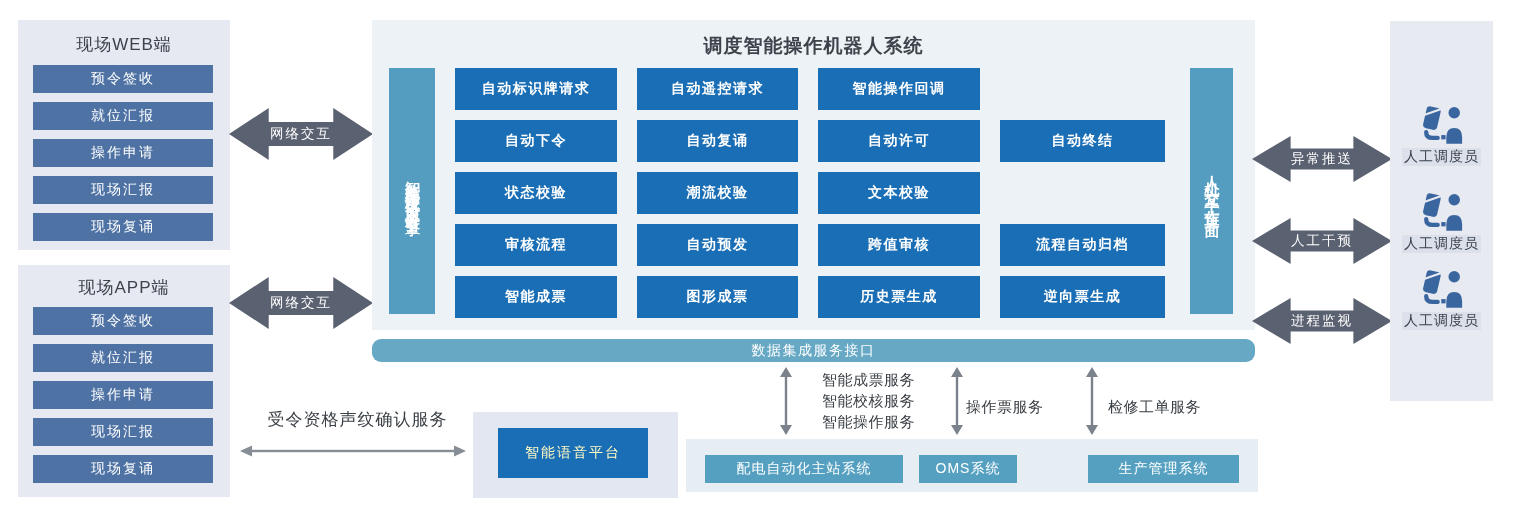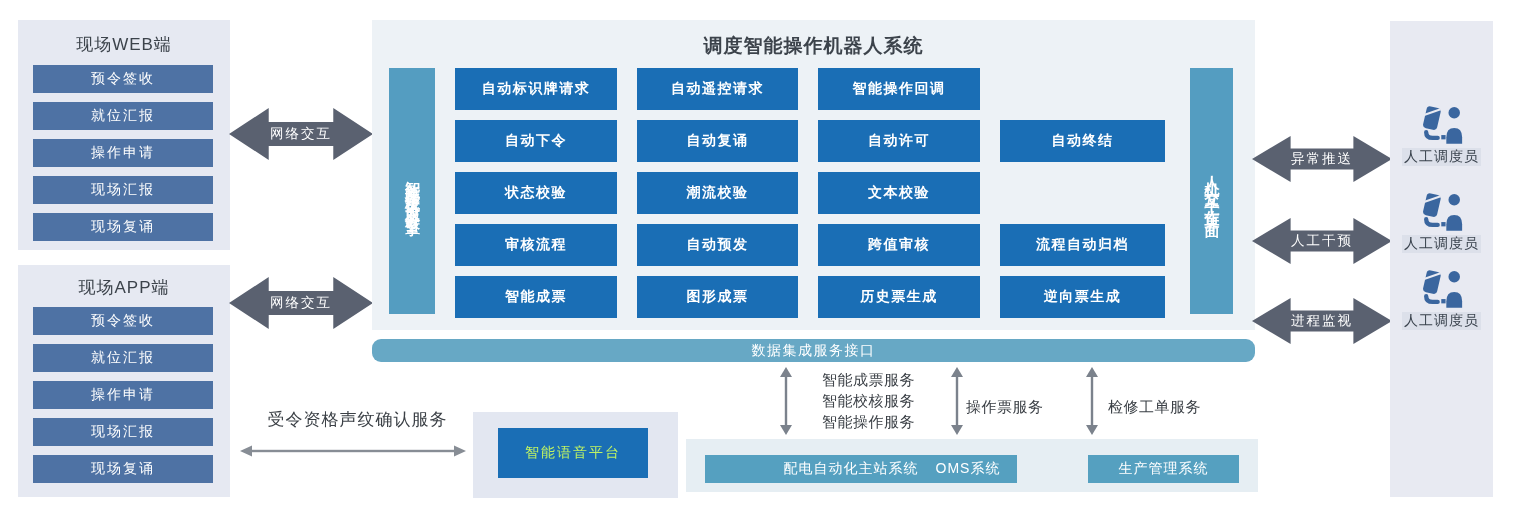--- a/index.html
+++ b/index.html
@@ -57,30 +57,30 @@
   
   .systems-panel{position:absolute;left:686px;top:439px;width:572px;height:53px;background:#e6eef3;}
   .system-box{
     position:absolute;top:16px;height:28px;background:#55a0c0;color:#ffffff;font-size:14px;
     letter-spacing:1px;display:flex;align-items:center;justify-content:center;
   }
   
   .voice-panel{position:absolute;left:473px;top:412px;width:205px;height:86px;background:#e3e7f1;}
   .voice-box{
     position:absolute;left:25px;top:16px;width:150px;height:50px;background:#1a6eb5;
-    color:#bef264;font-size:14px;letter-spacing:2px;
+    color:#fef9c3;font-size:14px;letter-spacing:2px;
     display:flex;align-items:center;justify-content:center;
   }
   .voice-label{
     position:absolute;left:245px;top:408px;width:225px;text-align:center;
     font-size:17px;color:#3b4046;letter-spacing:1px;
   }
   .h-arrow{position:absolute;left:240px;top:444px;width:226px;height:14px;}
   
-  .operators-panel{position:absolute;left:1390px;top:21px;width:103px;height:476px;background:#e8eaf2;}
+  .operators-panel{position:absolute;left:1390px;top:21px;width:103px;height:380px;background:#e8eaf2;}
   .operator-group{position:absolute;left:0;width:100%;display:flex;flex-direction:column;align-items:center;}
   .operator-label{
     margin-top:4px;font-size:14px;color:#39424d;background:#dce0ea;padding:0 2px;letter-spacing:1px;
   }
 </style>
 </head>
 <body>
 
 <div class="canvas">
 
@@ -182,21 +182,21 @@
 
   <div class="svc-lines" style="left:822px;top:369px;">
     <div>智能成票服务</div>
     <div>智能校核服务</div>
     <div>智能操作服务</div>
   </div>
   <div class="svc-lines" style="left:966px;top:396px;">操作票服务</div>
   <div class="svc-lines" style="left:1108px;top:396px;">检修工单服务</div>
 
   <div class="systems-panel">
-    <div class="system-box" style="left:19px;width:198px;padding-left:47px;">配电自动化主站系统</div>
+    <div class="system-box" style="left:19px;width:198px;">配电自动化主站系统</div>
     <div class="system-box" style="left:233px;width:98px;">OMS系统</div>
     <div class="system-box" style="left:402px;width:151px;">生产管理系统</div>
   </div>
 
   <div class="voice-label">受令资格声纹确认服务</div>
   <div class="h-arrow">
     <svg width="226" height="14">
       <polygon points="0,7 12,1.5 12,12.5" fill="#878d95"></polygon>
       <rect x="10" y="5.8" width="206" height="2.4" fill="#878d95"></rect>
       <polygon points="226,7 214,1.5 214,12.5" fill="#878d95"></polygon>

